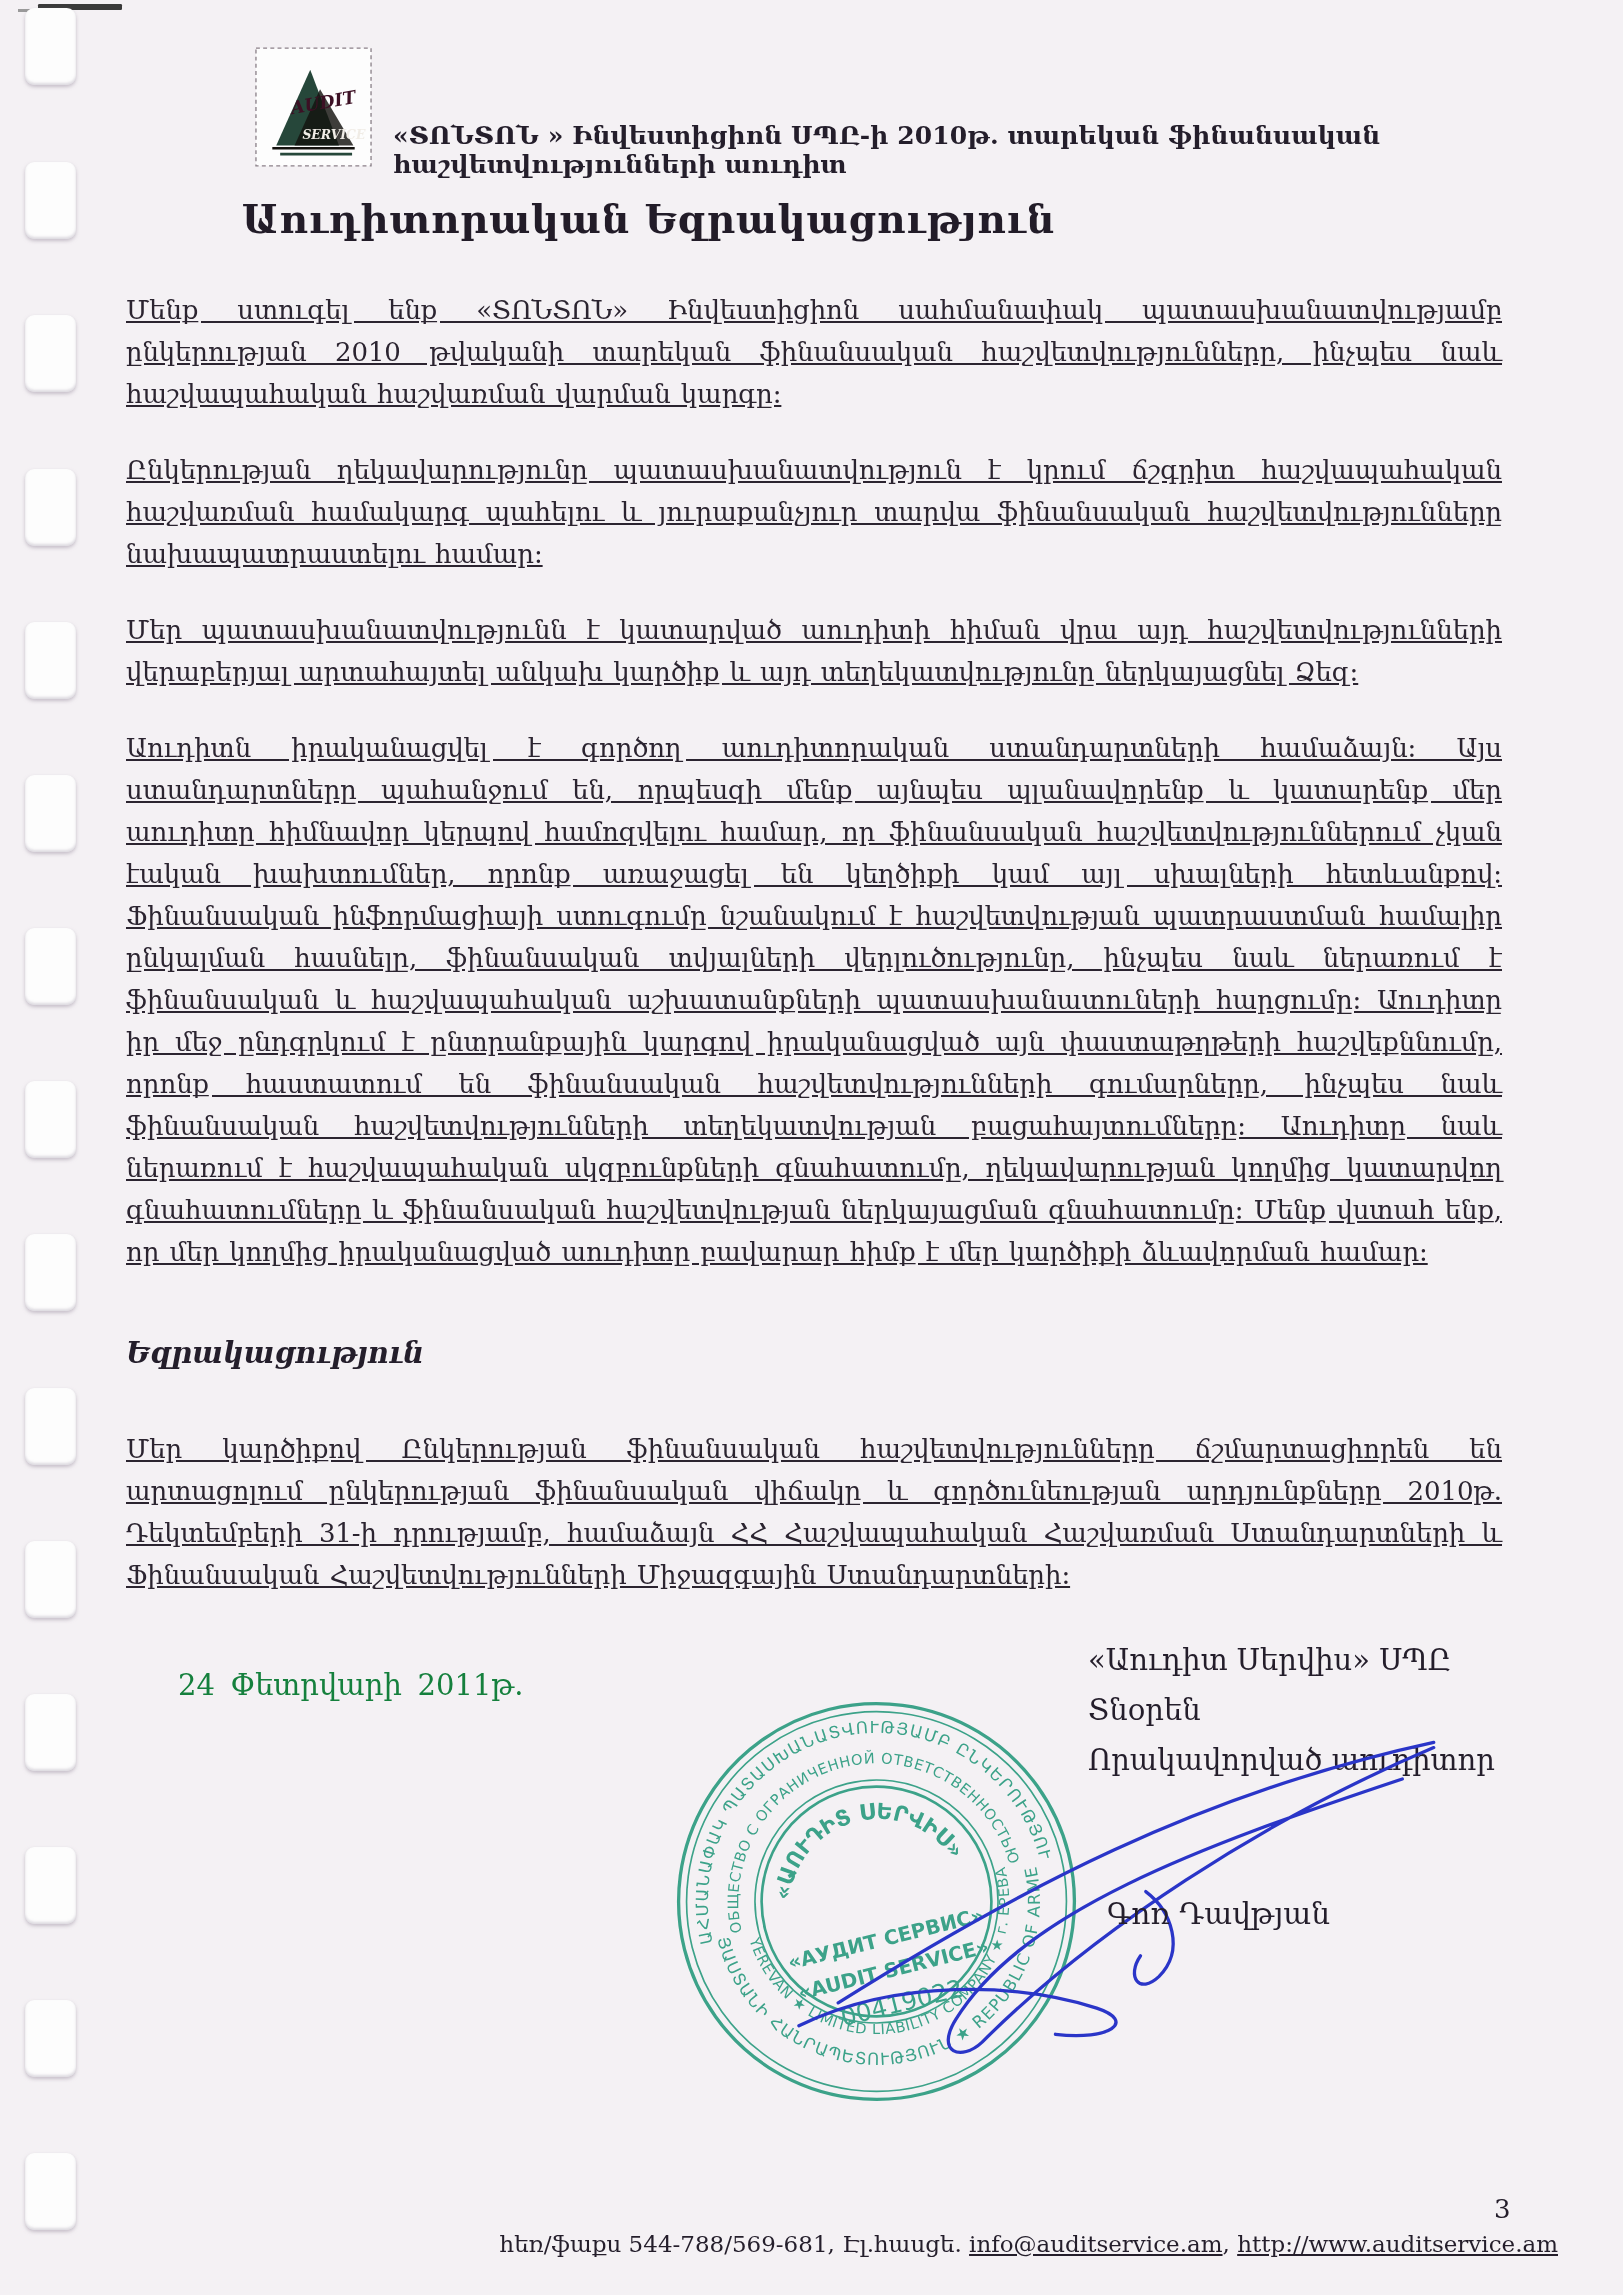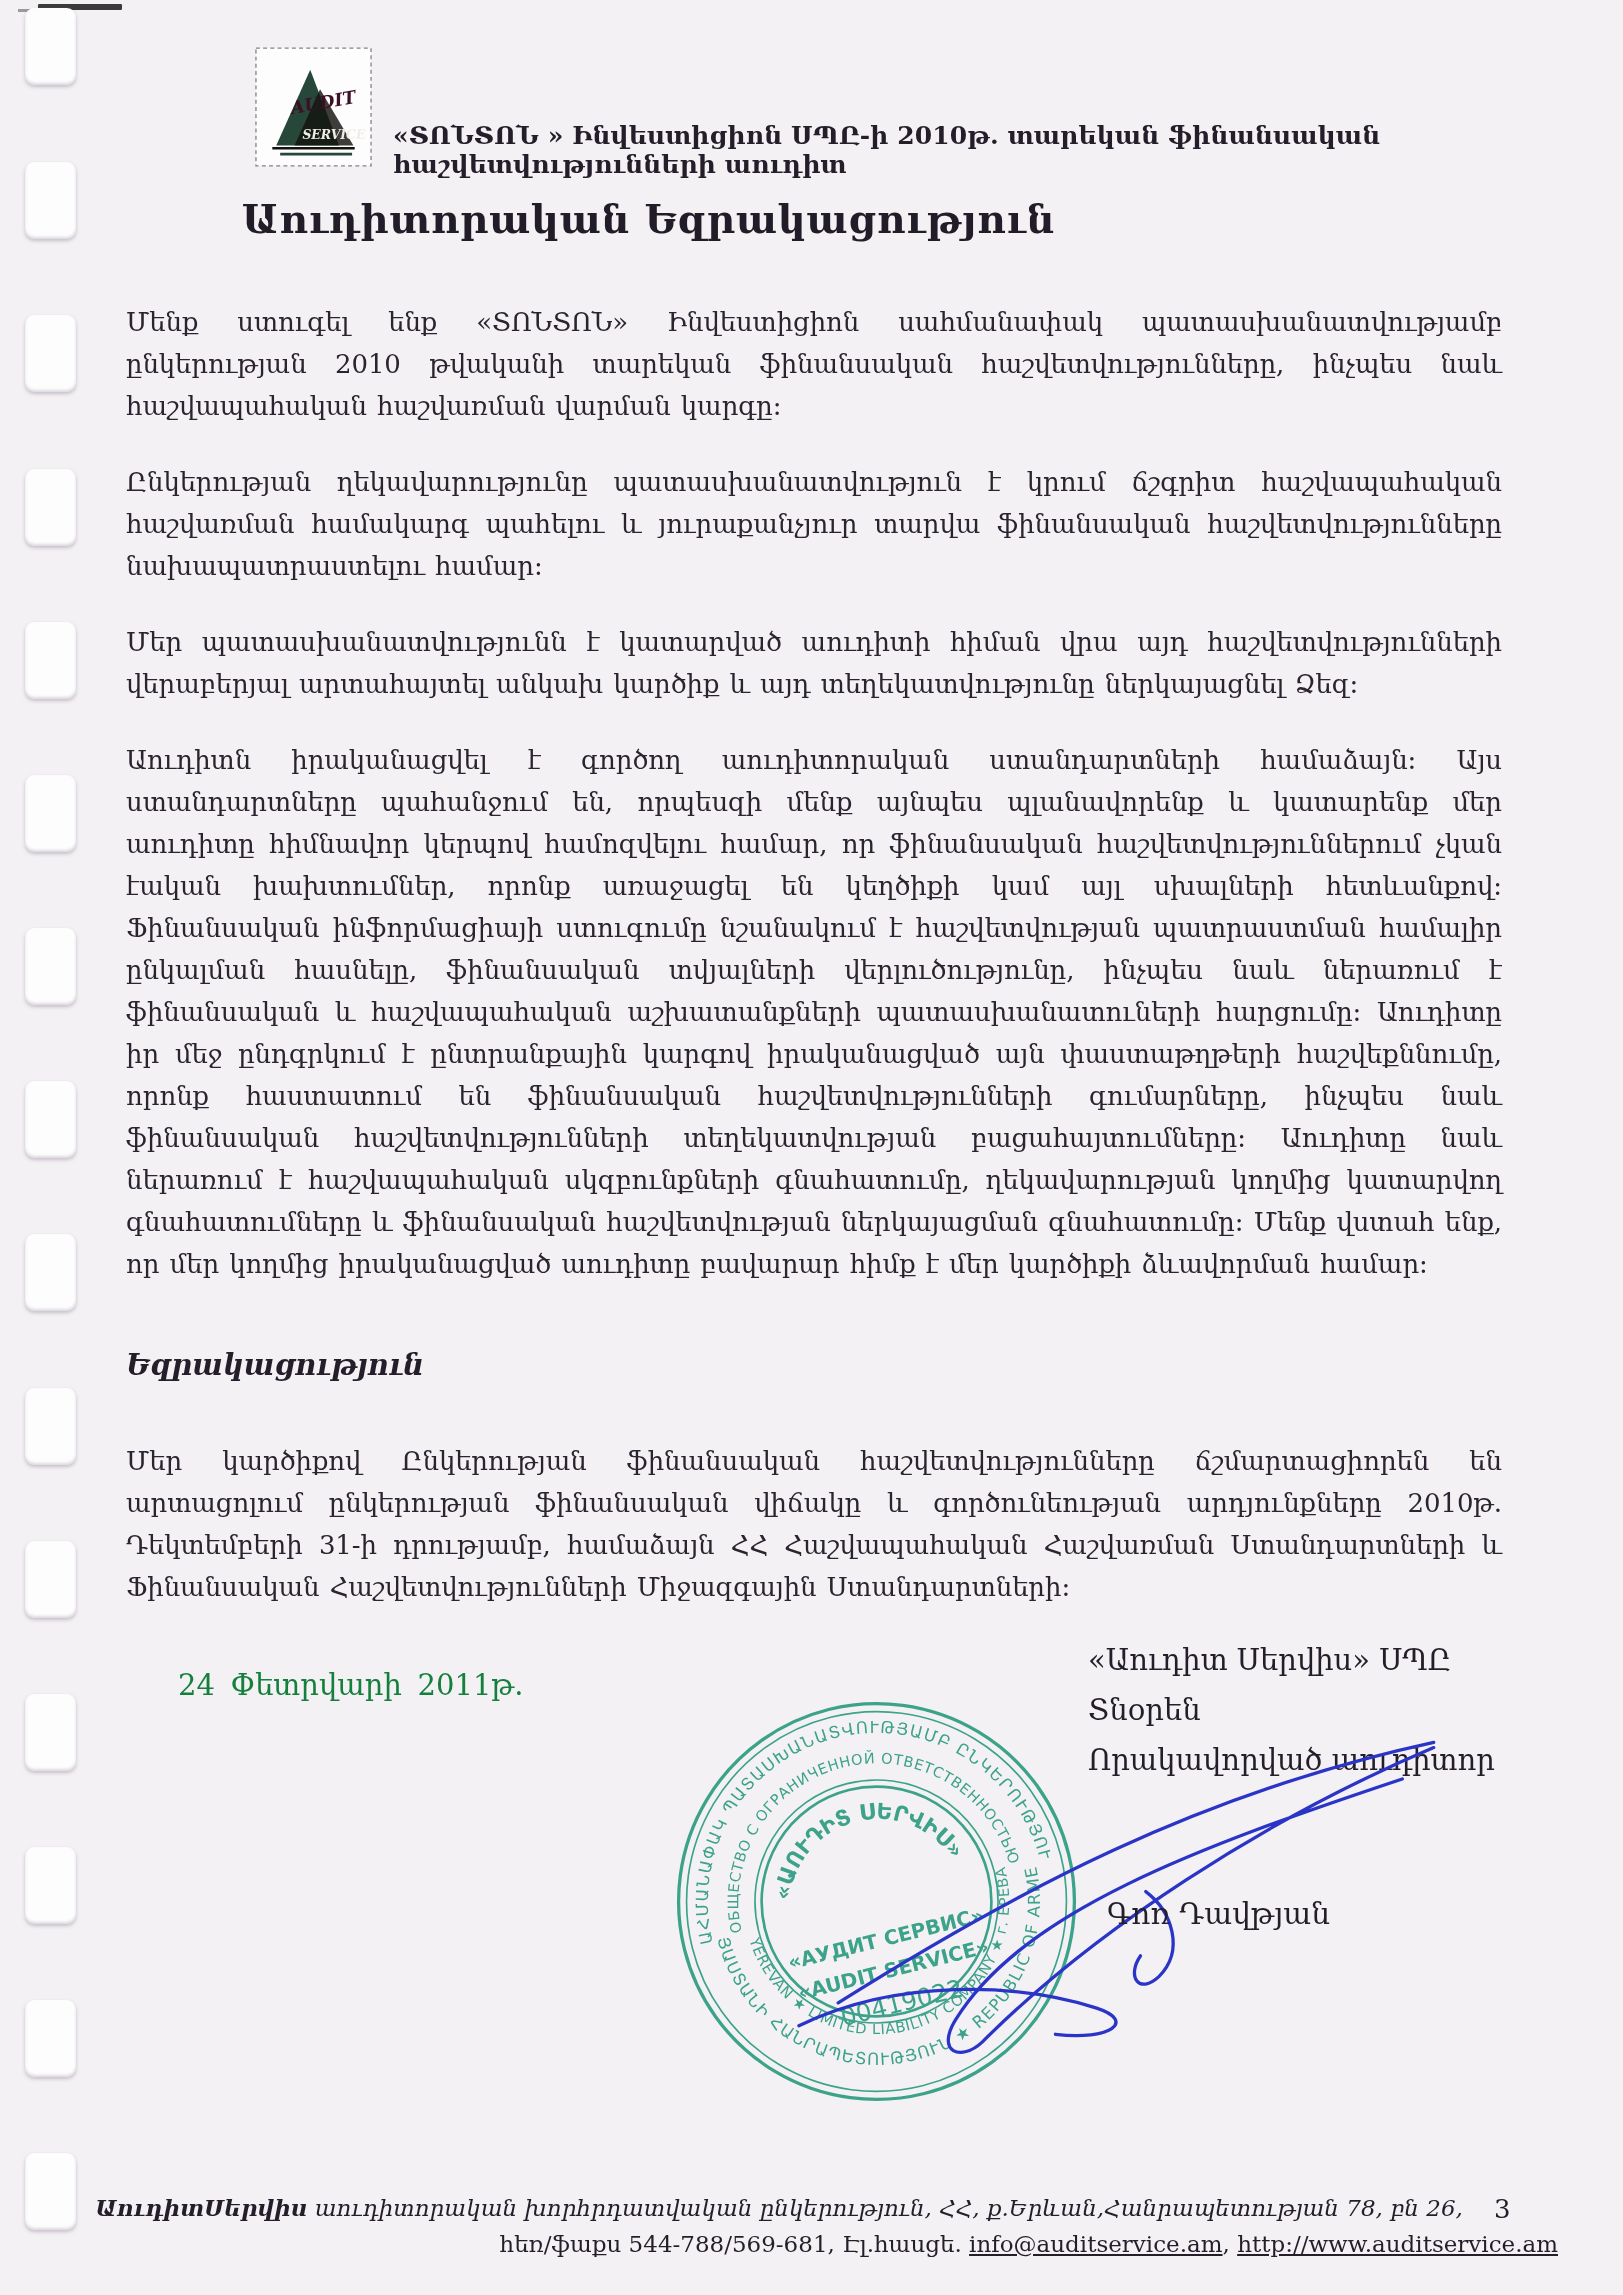--- a/index.html
+++ b/index.html
@@ -20,22 +20,22 @@
     font-size:25px;font-weight:bold;letter-spacing:0.1px;color:#241e2b;margin-top:24px;
   }
   
   .doc-title{
     position:absolute;left:0;top:196px;width:1297px;text-align:center;
     font-size:39px;font-weight:bold;color:#221c28;letter-spacing:0.7px;
   }
   
   .bodytext{position:absolute;left:126px;top:289px;width:1376px;}
   .bodytext p{
-    margin:12px 0 34px 0;text-align:justify;
-    font-size:26px;line-height:42px;letter-spacing:-0.1px;word-spacing:2px;color:#2b2430;
+    margin:0 0 34px 0;text-align:justify;
+    font-size:26px;line-height:42px;letter-spacing:-0.1px;word-spacing:2px;color:#2b2430;text-decoration:underline;
   }
   .concl-head{
     margin:63px 0 58px 0;font-size:29px;font-weight:bold;font-style:italic;color:#241e2b;
   }
   
   .date-line{position:absolute;left:178px;top:1668px;font-size:29px;color:#15803d;word-spacing:6.5px;}
   .sig-block{position:absolute;left:1088px;top:1635px;font-size:29px;line-height:50px;color:#241e2b;}
   .sig-name{position:absolute;left:1107px;top:1897px;font-size:29.5px;color:#241e2b;}
   
   .stamp{position:absolute;left:664px;top:1689px;width:425px;height:425px;
@@ -147,22 +147,19 @@
     <g fill="none" stroke-width="5" stroke-linecap="round" stroke="#2a35c8">
       <path d="M 150,470 C 420,300 700,150 1060,72"></path>
       <path d="M 1060,80 C 800,190 540,360 370,530 C 338,560 298,546 330,495 C 432,330 700,232 1012,128"></path>
       <path d="M 90,505 C 240,432 424,440 545,478 C 606,498 566,528 482,518"></path>
       <path d="M 620,300 C 660,330 680,390 640,430 C 610,458 590,430 612,398"></path>
     </g>
   </svg>
 
   <div class="sig-name">Գոռ Դավթյան</div>
 
-  <div class="footer1">
-    <span class="co">ԱուդիտՍերվիս</span><span> աուդիտորական խորհրդատվական ընկերություն, ՀՀ, ք.Երևան,Հանրապետության 78, բն 26,</span>
-  </div>
   <div class="footer2">
     <span>հեռ/ֆաքս 544-788/569-681, Էլ.հասցե. </span><a class="flink">info@auditservice.am</a><span>, </span><a class="flink">http://www.auditservice.am</a>
   </div>
   <div class="pagenum">3</div>
 
 </div>
 
 
 </body></html>

